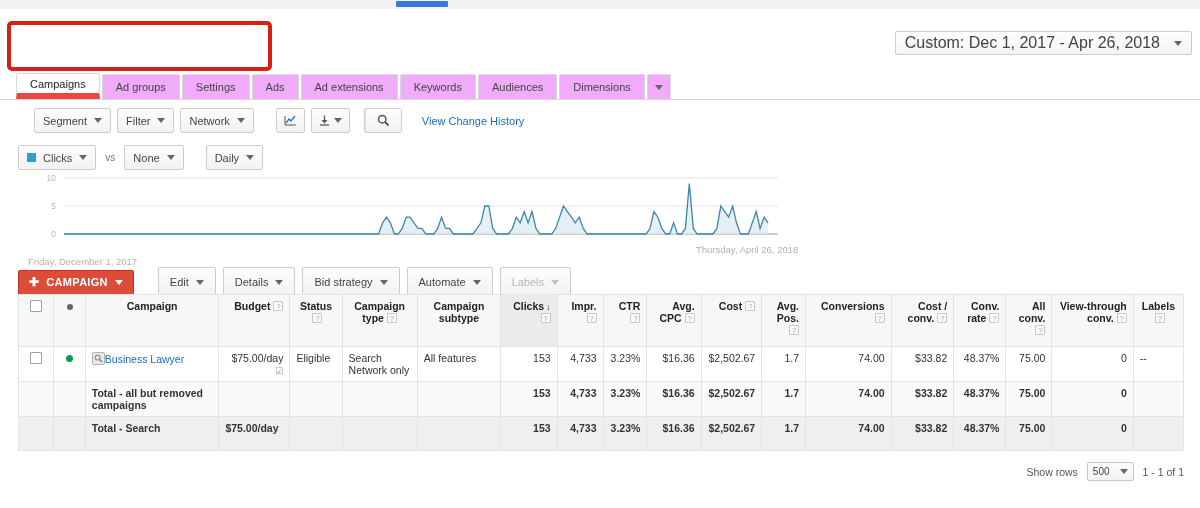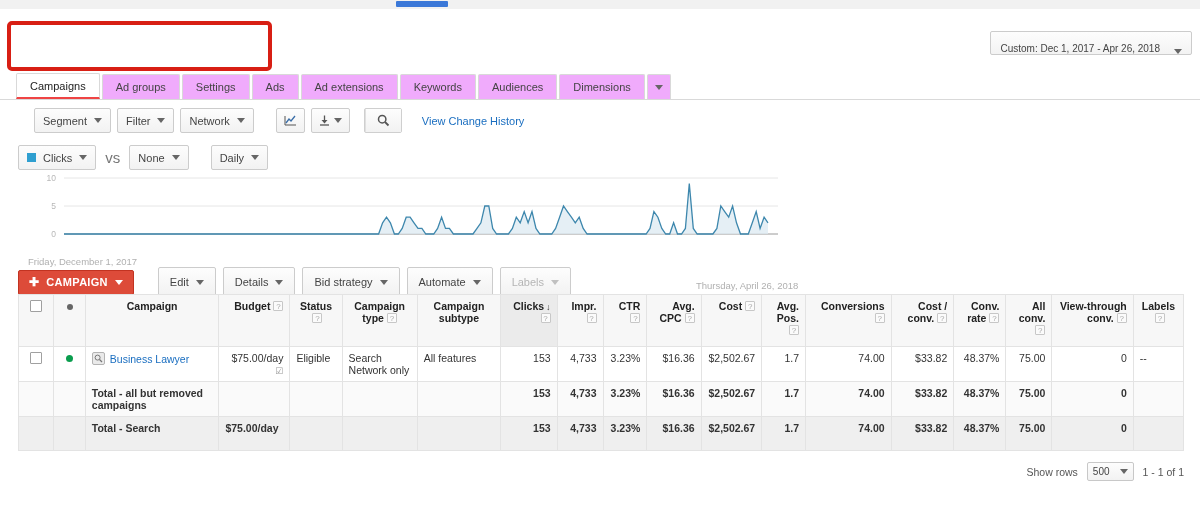--- a/index.html
+++ b/index.html
@@ -31,43 +31,43 @@
   }
   .redaction-box {
     position: absolute; top: 12px; left: 7px; width: 265px; height: 50px;
     border: 4px solid #d81f14; border-radius: 5px; background: #ffffff;
   }
   .date-range-selector {
     position: absolute; top: 22px; right: 8px;
     height: 24px; padding: 0 9px;
     border: 1px solid #cccccc; border-radius: 2px;
     background: linear-gradient(#fdfdfd,#f3f3f3);
-    display: flex; align-items: flex-end; gap: 14px;
-    font-size: 10px; color: #444; white-space: nowrap;
+    display: flex; align-items: center; gap: 14px;
+    font-size: 16px; color: #444; white-space: nowrap;
     cursor: pointer;
   }
   .caret { width: 0; height: 0; border-left: 4px solid transparent;
            border-right: 4px solid transparent; border-top: 5px solid #666; }
 
   
   .tabbar {
     position: absolute; top: 73px; left: 0; width: 1200px; height: 27px;
     border-bottom: 1px solid #d9d9d9;
     display: flex; align-items: flex-end; padding-left: 16px;
   }
   .tab {
     height: 25px; padding: 0 13px;
     display: flex; align-items: center;
     font-size: 11px; color: #444;
     background: #f0abfc;
     border: 1px solid #d9d9d9; border-bottom: none;
     margin-right: 2px; border-radius: 2px 2px 0 0;
     cursor: pointer; white-space: nowrap;
   }
-  .tab.active { background: #ffffff; color: #222; border-bottom: 2px solid #ef4444; height: 26px; }
+  .tab.active { background: #ffffff; color: #222; border-bottom: 6px solid #ef4444; height: 26px; }
   .tab.more { padding: 0 7px; }
 
   
   .toolbar {
     position: absolute; top: 108px; left: 18px;
     display: flex; align-items: center; gap: 6px;
   }
   .btn {
     height: 25px; padding: 0 8px;
     border: 1px solid #cccccc; border-radius: 2px;
@@ -98,34 +98,34 @@
   .link-text {
     margin-left: 14px; font-size: 11px; color: #1a6ec0; cursor: pointer;
   }
 
   
   .metricbar {
     position: absolute; top: 145px; left: 18px;
     display: flex; align-items: center; gap: 6px;
   }
   .swatch { width: 9px; height: 9px; background: #2f9fd0; display: inline-block; }
-  .vs-label { font-size: 15px; color: #777; padding: 0 3px; }
+  .vs-label { font-size: 10px; color: #777; padding: 0 3px; }
 
   
   .chart-area {
     position: absolute; top: 174px; left: 18px; width: 780px; height: 84px;
   }
   .chart-svg { display: block; }
   .chart-date-left {
     position: absolute; left: 10px; top: 70px;
     font-size: 9.5px; color: #b0b0b0; white-space: nowrap; margin-top: 12px;
   }
   .chart-date-right {
     position: absolute; left: 678px; top: 70px;
-    font-size: 9.5px; color: #b0b0b0; white-space: nowrap; margin-top: 36px;
+    font-size: 9.5px; color: #b0b0b0; white-space: nowrap;
   }
   .ytick {
     position: absolute; font-size: 9px; color: #b8b8b8; text-align: right; width: 28px;
   }
 
   
   .actionbar {
     position: absolute; top: 267px; left: 18px;
     display: flex; align-items: center; gap: 7px;
   }
@@ -170,21 +170,21 @@
     background: #fff; display: inline-block; border-radius: 1px; cursor: pointer;
   }
   .status-dot {
     width: 7px; height: 7px; border-radius: 50%;
     background: #0a9d4e; display: inline-block;
   }
   .status-dot-hdr {
     width: 6px; height: 6px; border-radius: 50%;
     background: #666; display: inline-block;
   }
-  .camp-cell { display: flex; align-items: center; gap: 5px; }
+  .camp-cell { display: flex; align-items: center; }
   .camp-icon {
     width: 13px; height: 13px; border: 1px solid #b3b3b3; border-radius: 2px;
     background: #eaeaea; display: inline-flex; align-items: center;
     justify-content: center; flex: none;
   }
   .camp-link { color: #1a6ec0; cursor: pointer; }
   .budget-cell { text-align: right; }
   .budget-edit {
     display: block; text-align: right; margin-top: 2px;
     font-size: 9px; color: #9a9a9a; cursor: pointer;

